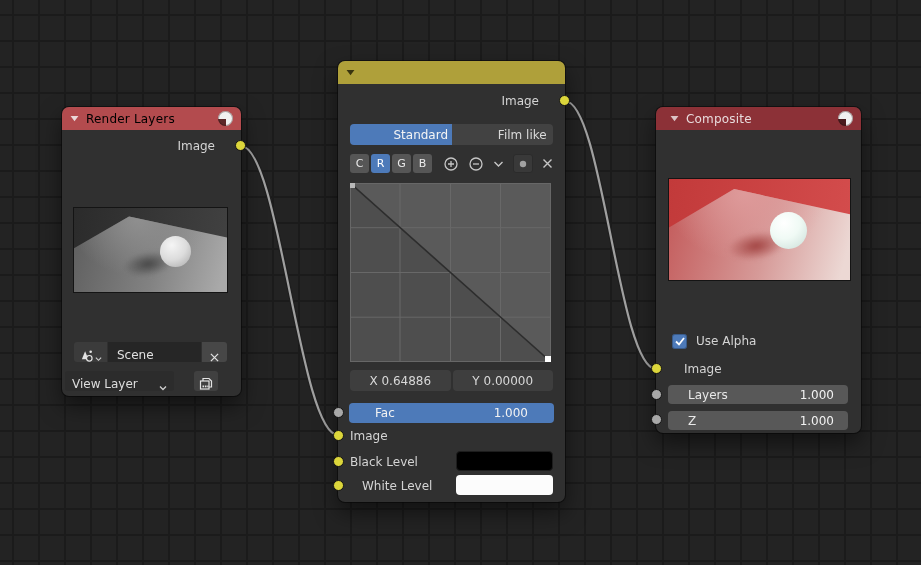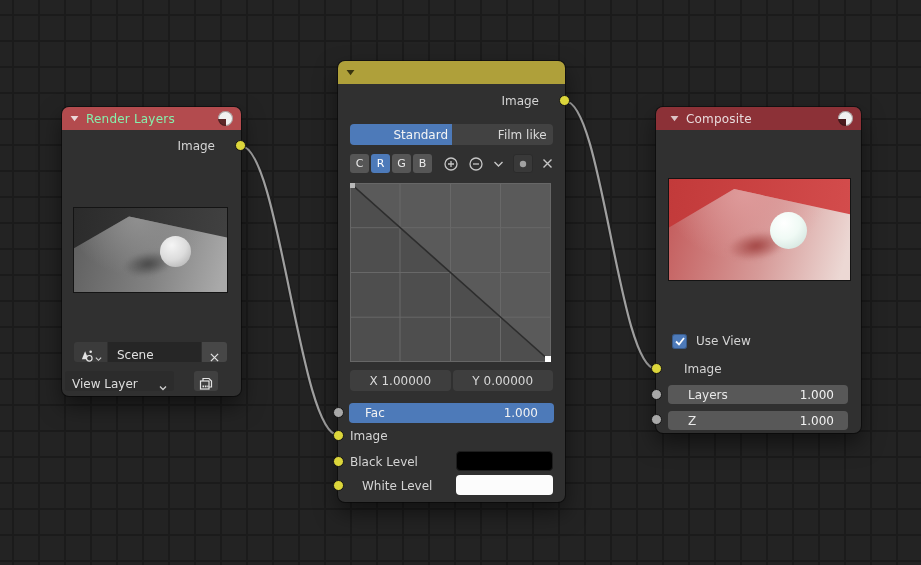--- a/index.html
+++ b/index.html
@@ -67,21 +67,21 @@
     <path d="M241,146 C279,146 300,435 338,435" fill="none" stroke="#a0a0a0" stroke-width="2.2"></path>
     <path d="M565,101 C602,101 619,369 656,369" fill="none" stroke="#1f1f1f" stroke-width="4.5"></path>
     <path d="M565,101 C602,101 619,369 656,369" fill="none" stroke="#a0a0a0" stroke-width="2.2"></path>
   </svg>
 
   <div class="node" style="left:62px;top:107px;width:179px;height:289px;">
     <div class="nheader" style="background:#b34b4e;">
       <svg class="tri" viewBox="0 0 10 8">
           <path d="M0.5 1 L9.5 1 L5 7 Z" fill="#ead8d8"></path>
         </svg>
-      <span class="title" style="color:#86efac;">Render Layers</span>
+      <span class="title" style="color:#000000;">Render Layers</span>
       <span class="psphere"></span>
     </div>
 
     <div class="row-label" style="top:29px;right:26px;">Image</div>
     <div class="socket yellow" style="left:173px;top:33px;"></div>
 
     <div class="preview" style="left:11px;top:100px;width:153px;height:84px;background:linear-gradient(100deg,#2b2b2b 0%,#424242 100%);">
       <div class="pv-floor" style="clip-path:polygon(0 48%, 36% 10%, 100% 35%, 100% 100%, 0 100%);
                   background:radial-gradient(ellipse at 42% 14%, #8f8f8f, rgba(140,140,140,0) 55%),
                              linear-gradient(105deg,#606060 5%,#828282 55%,#a9a9a9 95%);"></div>
@@ -186,25 +186,25 @@
         <polygon points="0,0 201,179 0,179" fill="#4e4e4e"></polygon>
         <path d="M50 0 V179 M100.5 0 V179 M150.5 0 V179 M0 44.7 H201 M0 89.5 H201 M0 134.2 H201" stroke="#686868" stroke-width="1"></path>
         <rect x="0.5" y="0.5" width="200" height="178" fill="none" stroke="#676767" stroke-width="1"></rect>
         <line x1="0" y1="0" x2="201" y2="179" stroke="#2d2d2d" stroke-width="1.6"></line>
         <rect x="0" y="0" width="5" height="5" fill="#b9b9b9"></rect>
         <rect x="195" y="173" width="6" height="6" fill="#ffffff"></rect>
       </svg>
     </div>
 
     <div class="btnrow" style="left:12px;top:309px;width:203px;height:21px;gap:2px;">
-      <div class="xybtn">X 1.00000</div>
+      <div class="xybtn">X 0.64886</div>
       <div class="xybtn">Y 0.00000</div>
     </div>
 
-    <div class="slider" style="left:11px;top:342px;width:205px;height:20px;background:#4d7ab9;padding:0 16px;">
+    <div class="slider" style="left:11px;top:342px;width:205px;height:20px;background:#4d7ab9;padding:0 26px;">
       <span>Fac</span>
       <span class="val">1.000</span>
     </div>
     <div class="socket gray" style="left:-5px;top:346px;"></div>
 
     <div class="row-label" style="left:12px;top:365px;">Image</div>
     <div class="socket yellow" style="left:-5px;top:369px;"></div>
 
     <div class="row-label" style="left:12px;top:391px;">Black Level</div>
     <div class="swatch" style="left:118px;top:390px;width:97px;height:20px;background:#000;border:1px solid #1d1d1d;"></div>
@@ -232,21 +232,21 @@
                   background:radial-gradient(closest-side, rgba(158,62,60,.95), rgba(170,80,78,0));"></div>
       <div class="pv-sphere" style="left:56%;top:33%;width:37px;height:37px;
                   background:radial-gradient(circle at 38% 30%, #ffffff 0%, #f0faf5 45%, #d9e9e3 78%, #ccdcd8 100%);"></div>
     </div>
 
     <div class="checkbox" style="left:16px;top:227px;">
       <svg width="10" height="9" viewBox="0 0 10 9">
         <polyline points="1,4.5 4,7.5 9,1" fill="none" stroke="#ffffff" stroke-width="1.8"></polyline>
       </svg>
     </div>
-    <div class="row-label" style="left:40px;top:224px;">Use View</div>
+    <div class="row-label" style="left:40px;top:224px;">Use Alpha</div>
 
     <div class="row-label" style="left:28px;top:252px;">Image</div>
     <div class="socket yellow" style="left:-5px;top:256px;"></div>
 
     <div class="slider" style="left:12px;top:278px;width:180px;height:19px;background:#585858;padding:0 14px 0 20px;">
       <span style="color:#e8e8e8;">Layers</span>
       <span class="val">1.000</span>
     </div>
     <div class="socket gray" style="left:-5px;top:282px;"></div>
 

